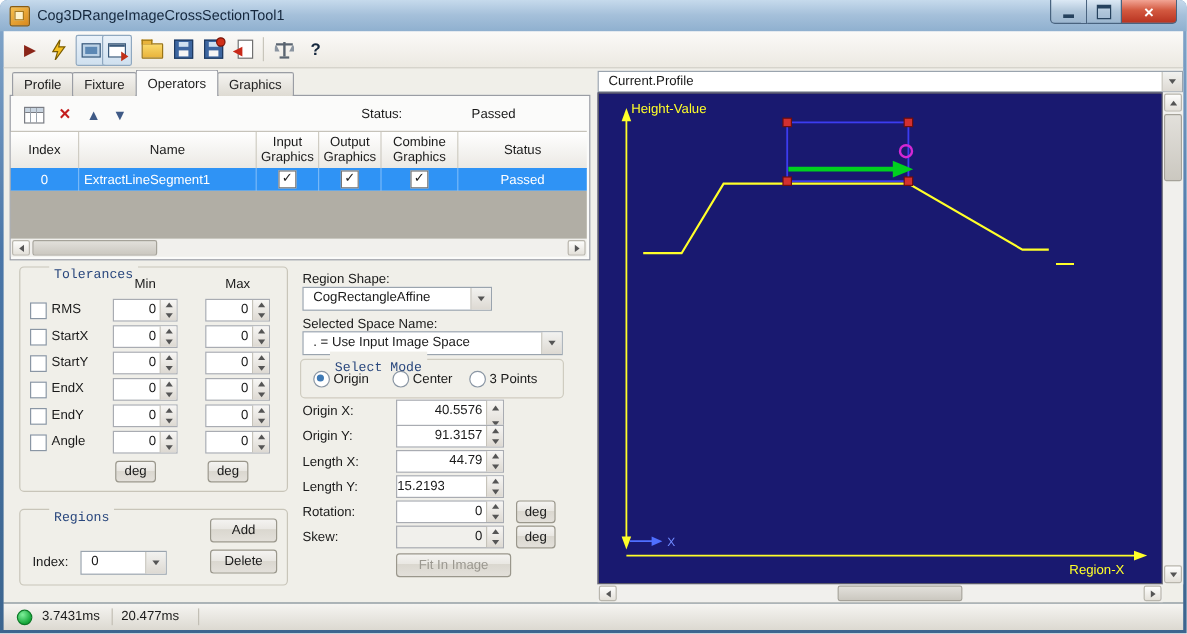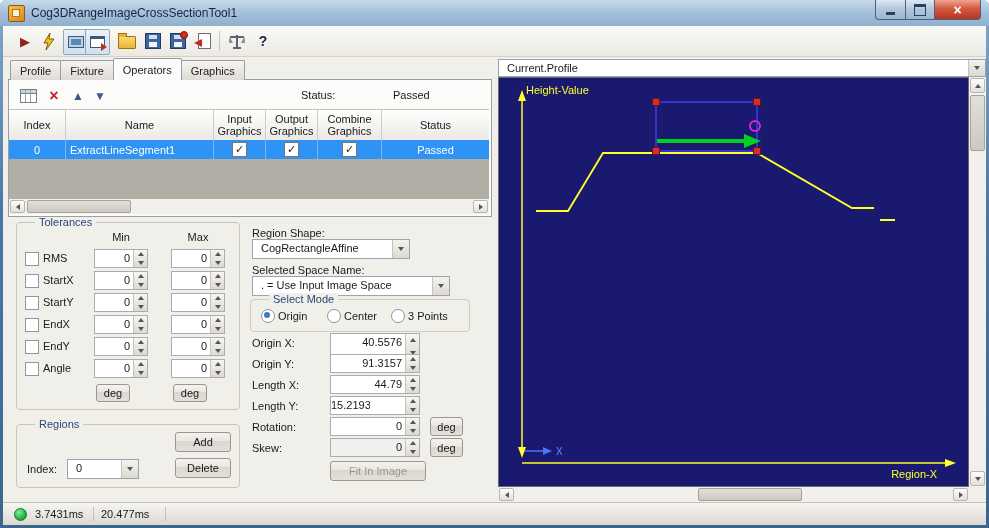--- a/index.html
+++ b/index.html
@@ -61,21 +61,21 @@
   .sbar{position:absolute;background:#f1f0ed;}
   .sb-btn{position:absolute;background:linear-gradient(#fdfdfc,#e4e1da);border:1px solid #b9b6ad;border-radius:2px;display:flex;align-items:center;justify-content:center;box-sizing:border-box;}
   .sb-thumb{position:absolute;background:linear-gradient(#e2e0db,#cbc8c0);border:1px solid #a5a299;border-radius:2px;box-sizing:border-box;}
   .t-u{width:0;height:0;border-left:3px solid transparent;border-right:3px solid transparent;border-bottom:4px solid #555;}
   .t-d{width:0;height:0;border-left:3px solid transparent;border-right:3px solid transparent;border-top:4px solid #555;}
   .t-l{width:0;height:0;border-top:3px solid transparent;border-bottom:3px solid transparent;border-right:4px solid #555;}
   .t-r{width:0;height:0;border-top:3px solid transparent;border-bottom:3px solid transparent;border-left:4px solid #555;}
 
   
   .gb{position:absolute;border:1px solid #c8c5b9;border-radius:4px;}
-  .gb-title{position:absolute;top:-7px;left:18px;background:#f0efe9;padding:0 4px;color:#29477d;}
+  .gb-title{position:absolute;top:-7px;left:24px;background:#f0efe9;padding:8px 4px;color:#29477d;font-family:Liberation Mono, monospace;}
   .lbl{position:absolute;white-space:nowrap;}
   .cb{position:absolute;width:12px;height:12px;background:#fff;border:1px solid #8a96a4;}
   .spin{position:absolute;background:#fff;border:1px solid #a9acb2;display:flex;box-sizing:border-box;}
   .spin.dis{background:#f1f0ec;}
   .sv{flex:1;text-align:right;padding:2px 3px 0 0;overflow:hidden;white-space:nowrap;}
   .sbs{display:flex;flex-direction:column;align-items:center;justify-content:space-around;width:13px;background:linear-gradient(#f7f6f4,#ddd9d2);border-left:1px solid #c6c3ba;}
   .btn{position:absolute;display:flex;align-items:center;justify-content:center;background:linear-gradient(#f4f3f1,#e9e7e2 45%,#dad7cf 46%,#e3e0da);border:1px solid #9a978c;border-radius:3px;color:#1a1a1a;box-sizing:border-box;}
   .btn.dis{color:#9b9890;}
   .combo{position:absolute;background:#fff;border:1px solid #9aa4ae;display:flex;align-items:stretch;box-sizing:border-box;}
   .cv{flex:1;padding:2px 4px 0 8px;white-space:nowrap;overflow:hidden;}
@@ -395,21 +395,21 @@
 
   <span class="lbl" style="left:252px;top:227px;">Region Shape:</span>
   <div class="combo" style="left:252px;top:239px;width:158px;height:20px;">
     <span class="cv">CogRectangleAffine</span>
     <span class="ca">
         <i class="t-d"></i>
       </span>
   </div>
 
   <span class="lbl" style="left:252px;top:264px;">Selected Space Name:</span>
-  <div class="combo" style="left:252px;top:276px;width:198px;height:20px;">
+  <div class="combo" style="left:252px;top:276px;width:217px;height:20px;">
     <span class="cv">. = Use Input Image Space</span>
     <span class="ca">
         <i class="t-d"></i>
       </span>
   </div>
 
   <div class="gb" style="left:250px;top:299px;width:218px;height:31px;border-color:#cfccC0;">
     <span class="gb-title">Select Mode</span>
     <span class="radio" style="left:10px;top:9px;">
         <i></i>

